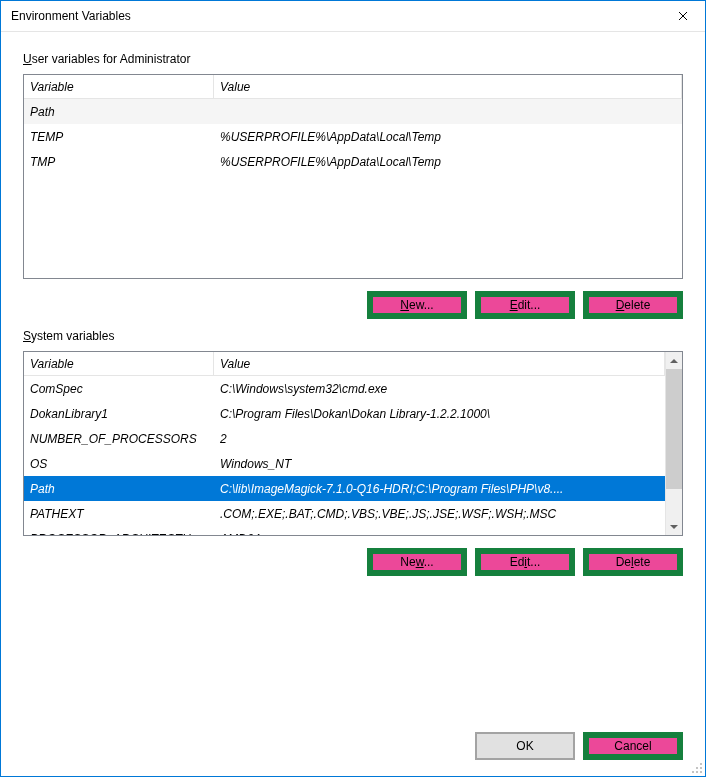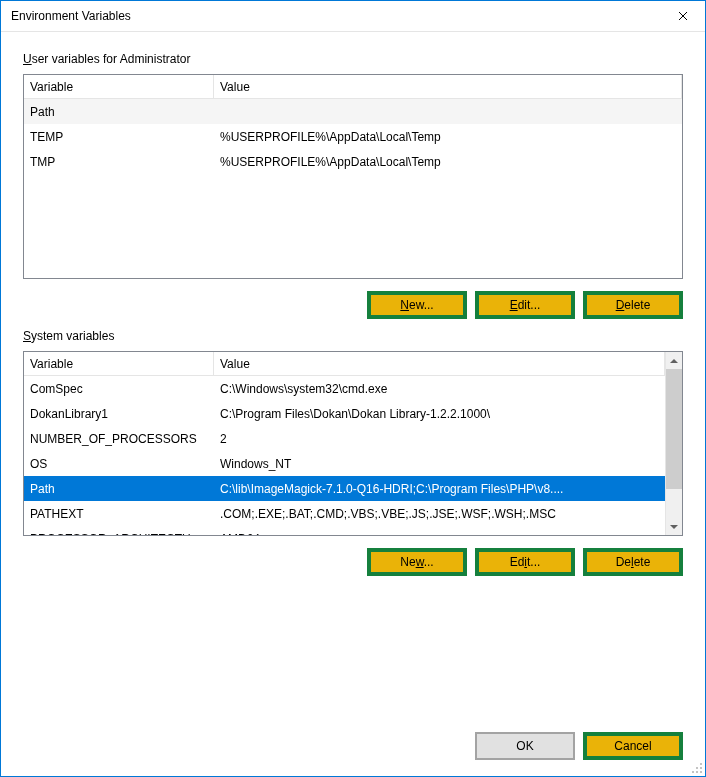--- a/index.html
+++ b/index.html
@@ -65,20 +65,21 @@
     height: 24px;
     align-items: center;
     border-bottom: 1px solid #e5e5e5;
     font-size: 12px;
   }
   .list-header .col, .row .col {
     padding: 0 6px;
     white-space: nowrap;
     overflow: hidden;
     text-overflow: ellipsis;
+    font-style: italic;
   }
   .list-header .col { border-right: 1px solid #e5e5e5; height:100%; display:flex; align-items:center;}
   .col-var { width: 190px; flex-shrink: 0; }
   .col-var-sys { width: 190px; flex-shrink: 0; }
   .col-val { flex: 1; min-width: 0; }
   .row {
     display: flex;
     height: 25px;
     align-items: center;
     font-size: 12px;
@@ -105,22 +106,22 @@
   }
   .btn-row {
     display: flex;
     justify-content: flex-end;
     gap: 8px;
     margin-top: 12px;
   }
   .btn {
     min-width: 100px;
     height: 28px;
-    border: 4px solid #15803d;
-    background: #eab308;
+    border: 6px solid #15803d;
+    background: #ec4899;
     font-family: inherit;
     font-size: 12px;
     cursor: pointer;
     padding: 0 8px;
   }
   .btn.default { border: 2px solid #a3a3a3; background:#e1e1e1; }
   .btn .ul { text-decoration: underline; }
   .footer {
     display:flex;
     justify-content:flex-end;

